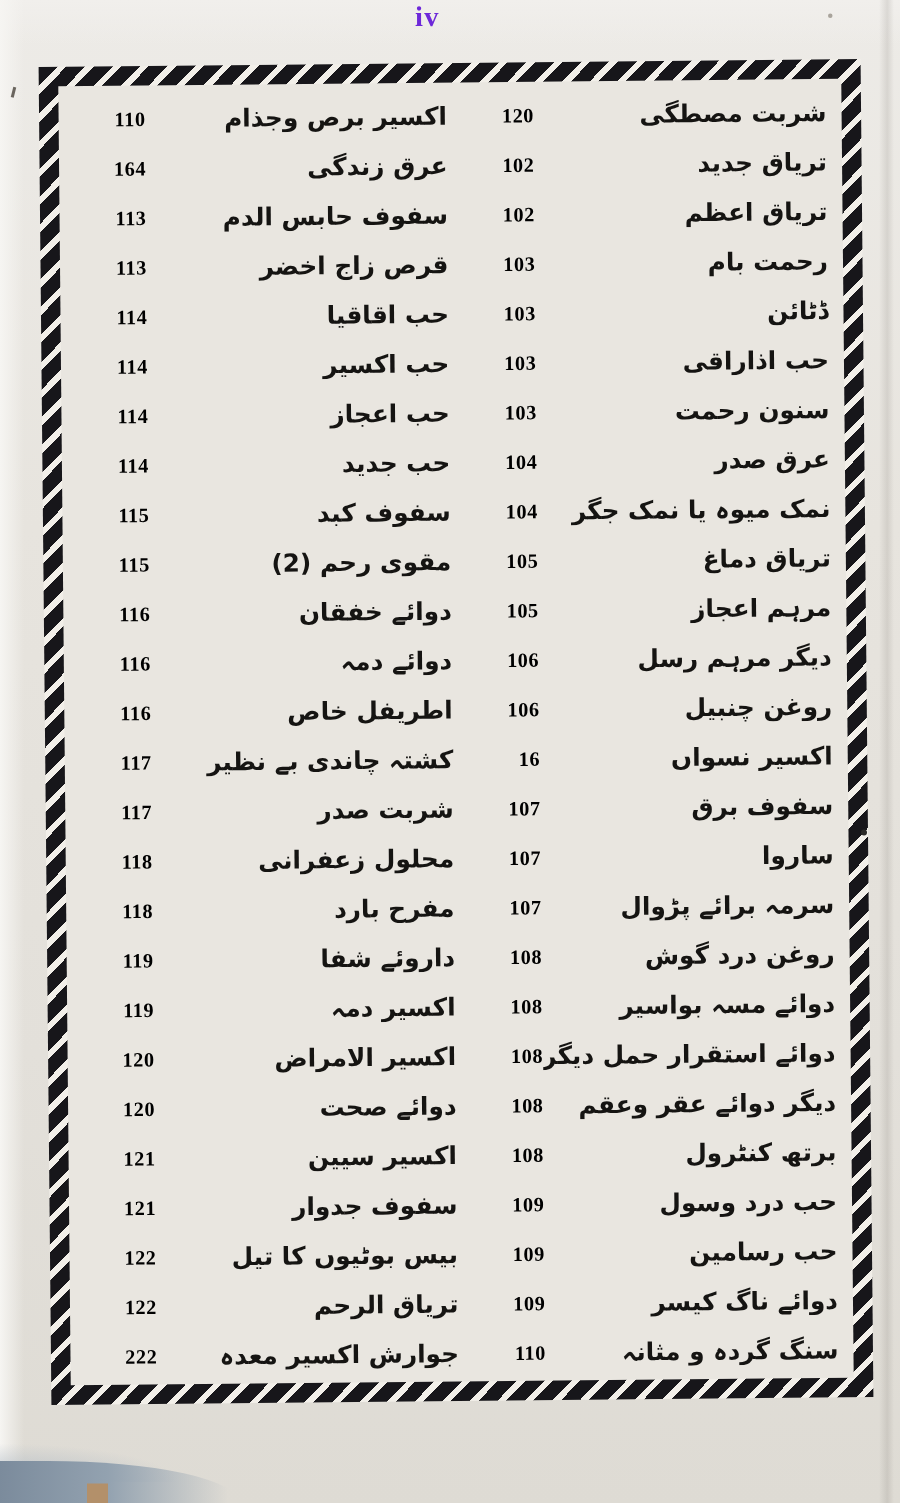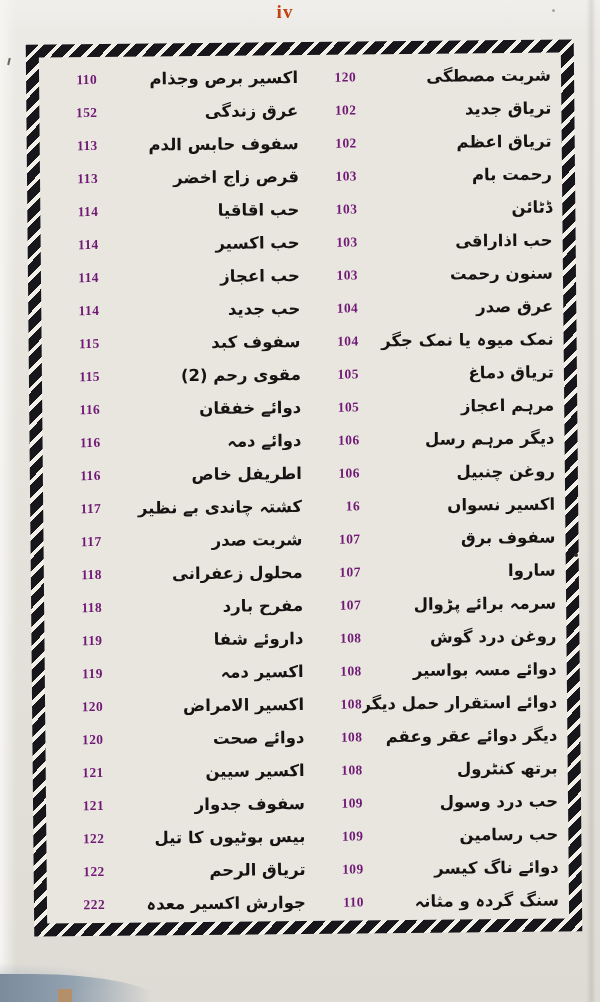--- a/index.html
+++ b/index.html
@@ -17,30 +17,30 @@
   .edge-right{position:absolute;right:4px;top:0;width:10px;height:100%;
     background:linear-gradient(90deg,rgba(0,0,0,0) 0,rgba(120,115,108,.18) 55%,rgba(0,0,0,0) 100%);}
   .corner-blue{position:absolute;left:0;bottom:0;width:160px;height:28px;
     background:linear-gradient(90deg,#7b8b9c 0%,#93a2b0 45%,rgba(147,162,176,0) 95%);
     border-top-right-radius:80% 100%;}
   .corner-blue-curve{position:absolute;left:0;bottom:14px;width:120px;height:26px;
     background:radial-gradient(ellipse at 0% 100%,rgba(176,186,196,.9),rgba(176,186,196,0) 70%);}
   .corner-tan{position:absolute;left:58px;bottom:0;width:14px;height:13px;background:#b3906a;}
   
   .folio{position:absolute;top:1px;left:0;width:570px;text-align:center;
-    font-family:"Liberation Serif",serif;font-weight:bold;font-size:19px;color:#c2410c;letter-spacing:1px;}
+    font-family:"Liberation Serif",serif;font-weight:bold;font-size:19px;color:#6d28d9;letter-spacing:1px;}
   
   .frame{position:absolute;left:30px;top:42px;width:548px;height:892px;box-sizing:border-box;
     padding:13px;transform:rotate(-0.55deg);
     background:repeating-linear-gradient(135deg,#17161a 0 9px,#f2efe9 9px 13px);}
   .frame-inner{width:100%;height:100%;box-sizing:border-box;background:#e9e6e0;
     display:grid;grid-template-columns:1.08fr 1fr;padding:3px 2px;}
   .col{display:flex;flex-direction:column;justify-content:space-between;padding:3px 0;min-width:0;}
   .row{height:33px;display:flex;align-items:center;min-width:0;}
-  .num{font-family:"Liberation Serif",serif;font-size:13.5px;font-weight:700;color:#701a75;
+  .num{font-family:"Liberation Serif",serif;font-size:13.5px;font-weight:700;color:#000000;
     letter-spacing:.4px;text-align:right;flex:0 0 auto;}
   .col-left .num{width:56px;padding-left:10px;box-sizing:border-box;}
   .col-right .num{width:46px;padding-left:2px;box-sizing:border-box;}
   .title{flex:1 1 auto;min-width:0;direction:rtl;text-align:right;white-space:nowrap;overflow:hidden;
     font-family:"DejaVu Sans",sans-serif;font-weight:bold;font-size:16.5px;color:#151412;}
   .col-left .title{padding-left:4px;padding-right:12px;}
   .col-right .title{padding-left:4px;padding-right:8px;}
   
   .speck-dot{position:absolute;left:574px;top:553px;width:4px;height:4px;border-radius:50%;background:#2b2a28;}
   .speck-mark{position:absolute;left:8px;top:58px;width:2px;height:7px;background:#6a655e;transform:rotate(14deg);}
@@ -61,21 +61,21 @@
     <div class="frame-inner">
 
       <div class="col col-left">
 
           <div class="row">
             <span class="num">110</span>
             <span class="title">اکسیر برص وجذام</span>
           </div>
 
           <div class="row">
-            <span class="num">152</span>
+            <span class="num">164</span>
             <span class="title">عرق زندگی</span>
           </div>
 
           <div class="row">
             <span class="num">113</span>
             <span class="title">سفوف حابس الدم</span>
           </div>
 
           <div class="row">
             <span class="num">113</span>

